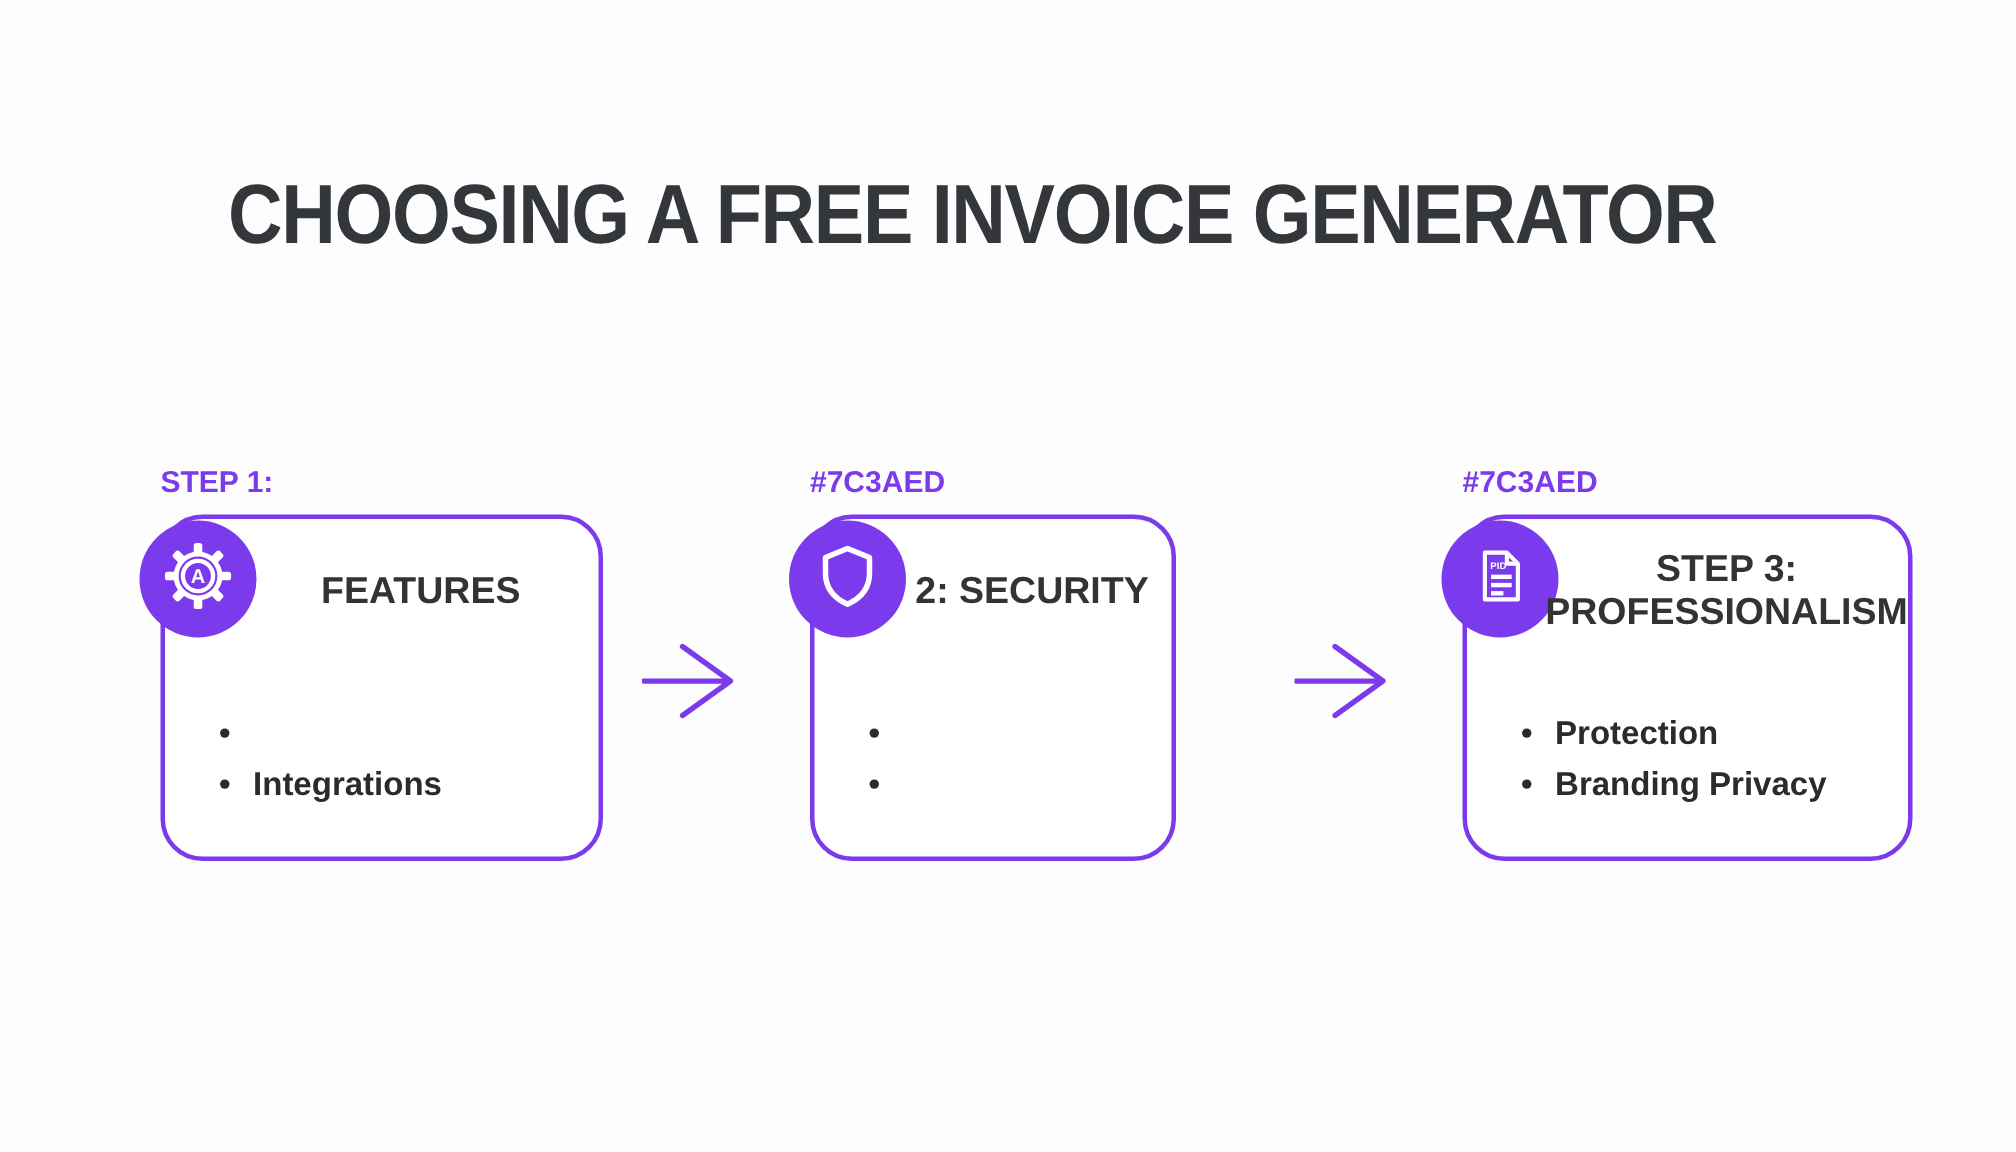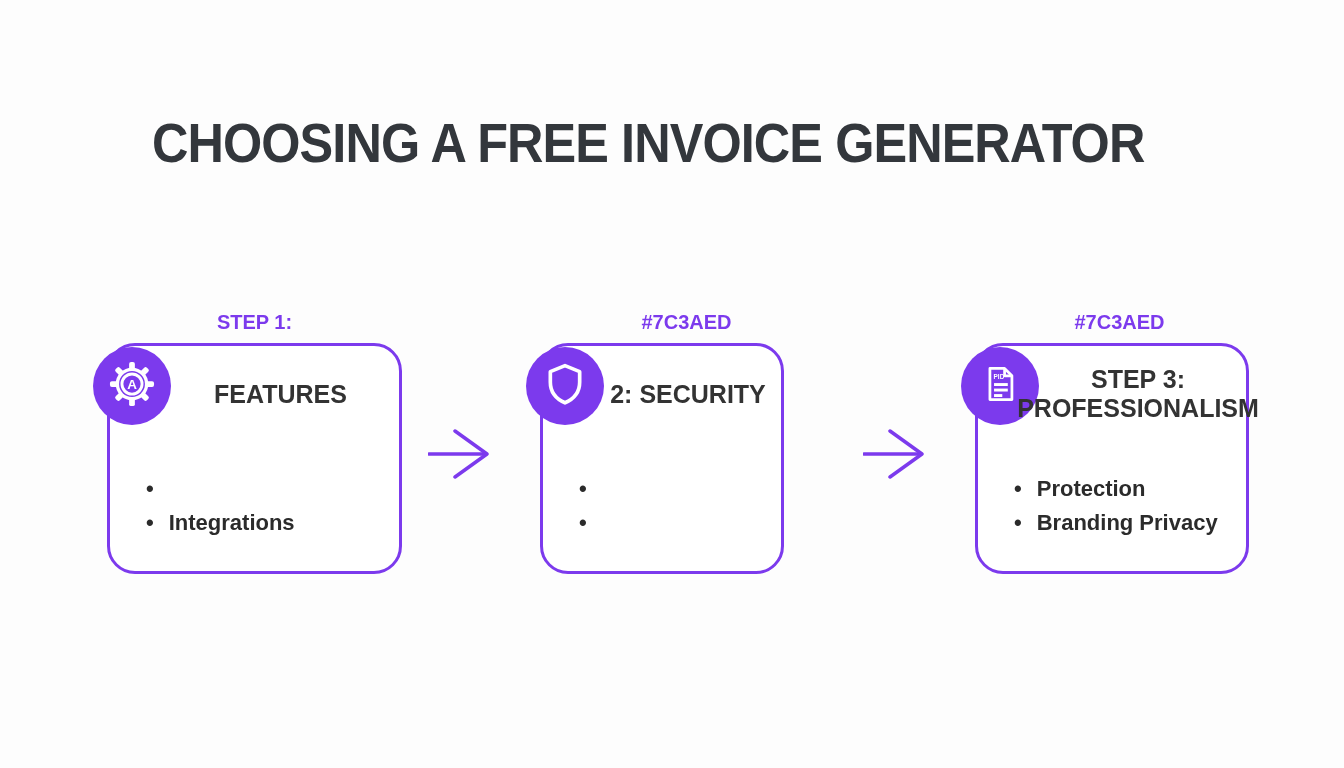--- a/index.html
+++ b/index.html
@@ -22,37 +22,37 @@
     transform: scaleX(0.90);
     transform-origin: left center;
   }
 
   .step-label {
     position: absolute;
     top: 311px;
     font-size: 20px;
     font-weight: 700;
     color: #7C3AED;
-    text-align: center;
+    text-align: left;
   }
   .label-1 { left: 107px; width: 295px; }
   .label-2 { left: 540px; width: 293px; }
   .label-3 { left: 975px; width: 289px; }
 
   .card {
     position: absolute;
     top: 343px;
     height: 231px;
     background: #ffffff;
     border: 3px solid #7C3AED;
     border-radius: 28px;
   }
   .card-1 { left: 107px; width: 295px; }
   .card-2 { left: 540px; width: 244px; }
-  .card-3 { left: 975px; width: 274px; }
+  .card-3 { left: 975px; width: 300px; }
 
   .badge {
     position: absolute;
     left: -17px; top: 1px;
     width: 78px; height: 78px;
     border-radius: 50%;
     background: #7C3AED;
     display: flex;
     align-items: center;
     justify-content: center;

